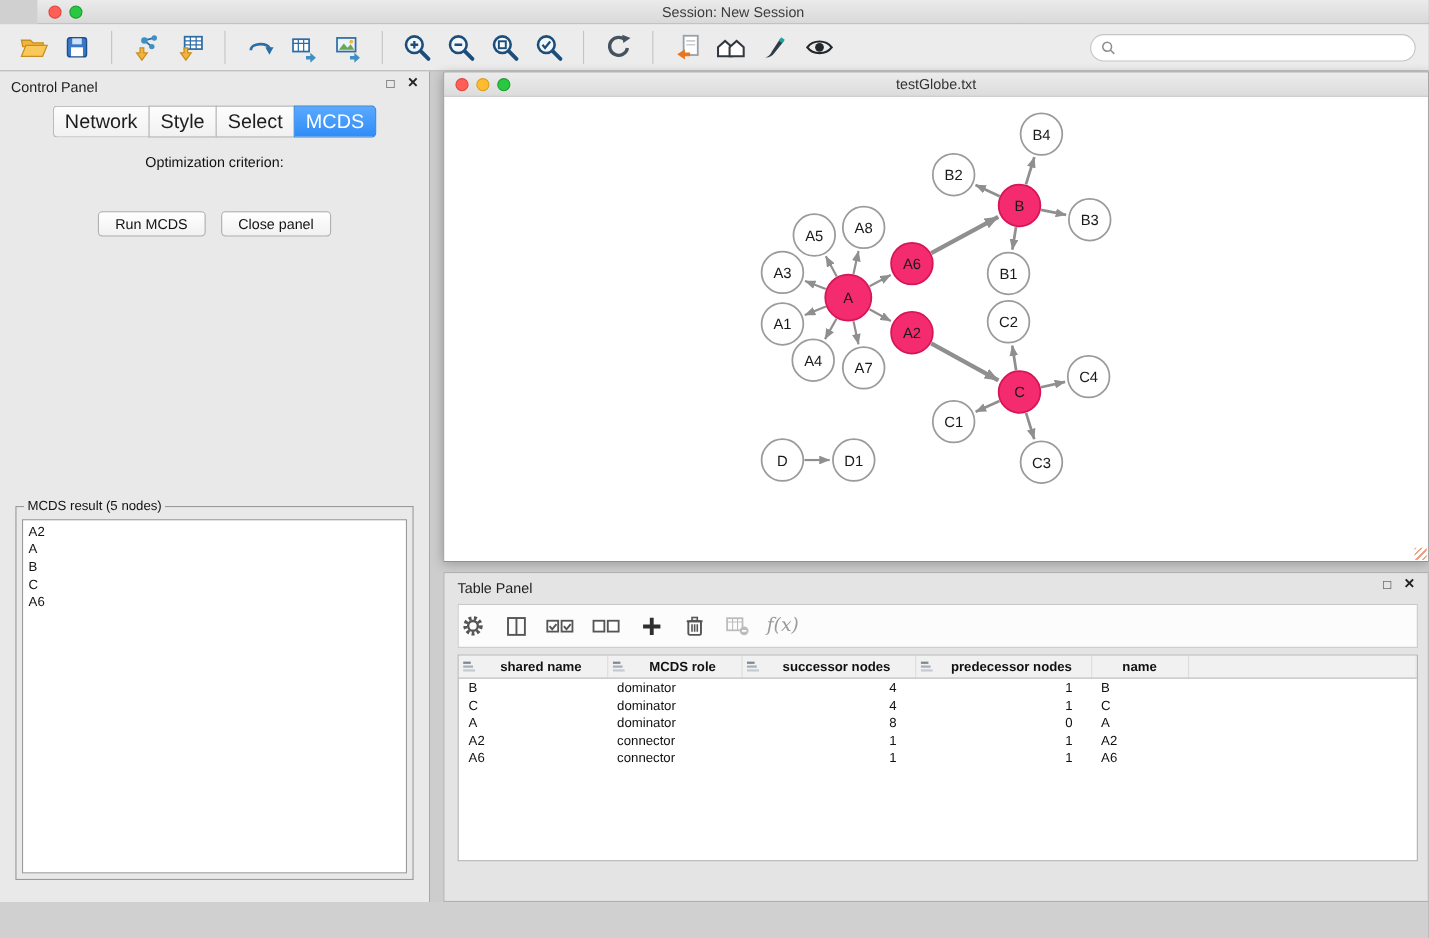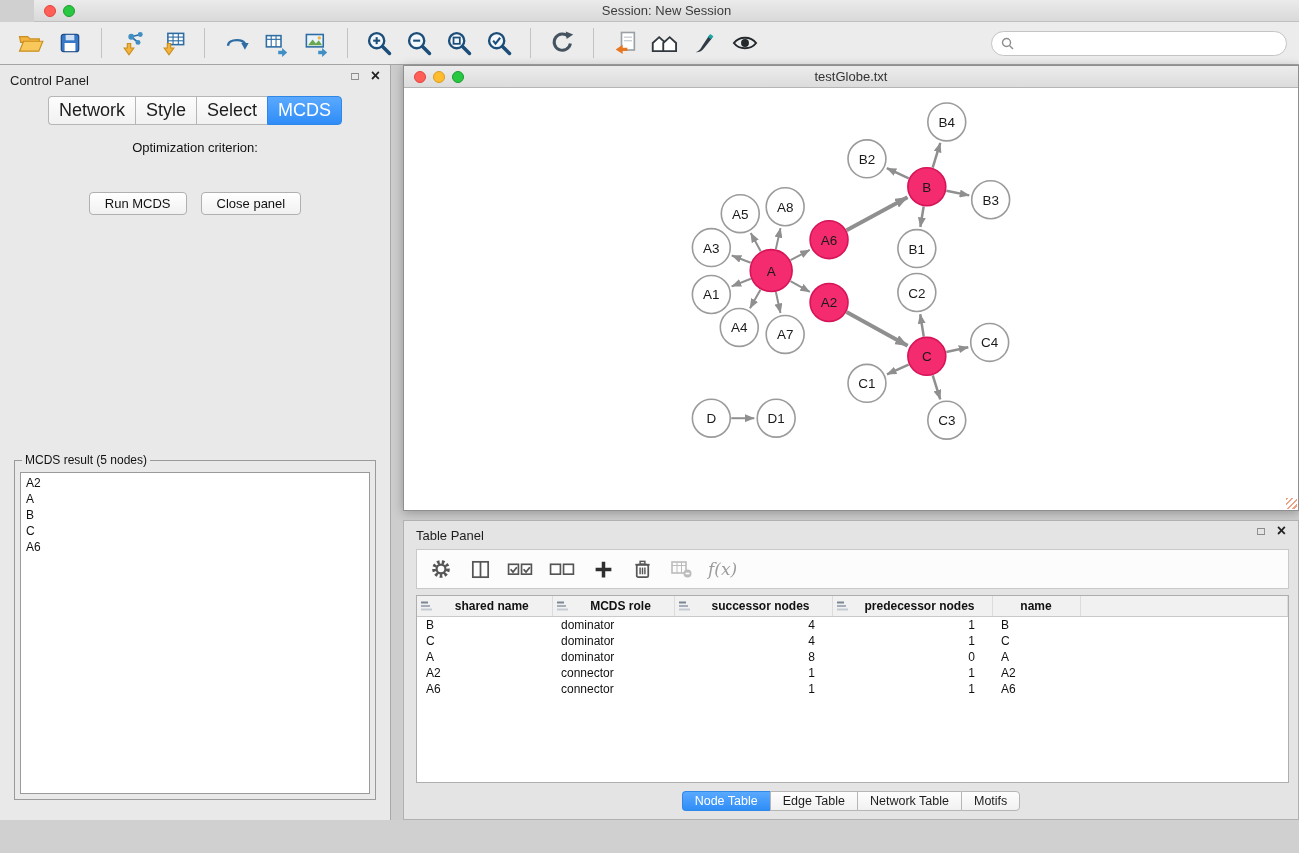--- a/index.html
+++ b/index.html
@@ -50,21 +50,21 @@
   .network-window{position:absolute;left:403px;top:0;width:896px;height:446px;background:#fff;border:1px solid #8f8f8f;box-sizing:border-box;box-shadow:0 2px 10px rgba(0,0,0,0.28);}
   .nw-titlebar{position:absolute;top:0;left:0;right:0;height:22px;background:linear-gradient(#ececec,#dcdcdc);border-bottom:1px solid #b5b5b5;box-sizing:border-box;}
   .nw-title{line-height:21px;text-align:center;font-size:13px;color:#333;}
   .nw-canvas{position:absolute;top:22px;left:0;right:0;bottom:0;background:#fff;overflow:hidden;}
   .graph{width:100%;height:100%;display:block;}
   .nw-resize{position:absolute;right:1px;bottom:1px;width:11px;height:11px;background:repeating-linear-gradient(135deg,#eda184 0 1.5px,transparent 1.5px 4px);}
 
   
   .table-panel{position:absolute;left:403px;top:455px;width:896px;height:300px;background:#e4e4e4;border:1px solid #b1b1b1;box-sizing:border-box;}
   .tp-header{position:absolute;top:5px;left:12px;right:12px;height:18px;}
-  .tp-toolbar{position:absolute;top:28px;left:12px;right:9px;height:40px;background:#fcfcfc;border:1px solid #c9c9c9;display:flex;align-items:center;gap:15px;padding:0 12px;box-sizing:border-box;}
+  .tp-toolbar{position:absolute;top:28px;left:12px;right:9px;height:40px;background:#fcfcfc;border:1px solid #c9c9c9;display:flex;align-items:center;gap:15px;padding:0 1px;box-sizing:border-box;}
   .tp-tool{display:flex;align-items:center;justify-content:center;height:30px;min-width:24px;cursor:default;}
   .fx{font-family:"DejaVu Serif",serif;font-style:italic;font-size:17px;color:#9b9b9b;}
   .tp-table-wrap{position:absolute;top:74px;left:12px;right:9px;bottom:36px;background:#fff;border:1px solid #aeaeae;overflow:hidden;box-sizing:border-box;}
   table.node-table{border-collapse:collapse;table-layout:fixed;width:100%;font-size:12px;color:#111;}
   .node-table th{height:20px;background:#f1f1f1;border-bottom:1px solid #c9c9c9;border-right:1px solid #dcdcdc;font-weight:bold;font-size:12px;padding:0 4px;box-sizing:border-box;}
   .th-inner{display:flex;align-items:center;gap:4px;}
   .th-label{flex:1;text-align:center;white-space:nowrap;overflow:hidden;}
   .node-table td{height:16px;padding:0 9px;white-space:nowrap;overflow:hidden;}
   .node-table td.num{text-align:right;padding-right:17px;}
   .tp-tabs{position:absolute;bottom:8px;left:0;right:0;display:flex;justify-content:center;}
@@ -540,23 +540,17 @@
                 <td>A6</td>
                 <td>connector</td>
                 <td class="num">1</td>
                 <td class="num">1</td>
                 <td>A6</td>
                 <td></td>
               </tr>
           </tbody>
         </table>
       </div>
-      <div class="tp-tabs">
-        <button class="tp-tab active">Node Table</button>
-        <button class="tp-tab">Edge Table</button>
-        <button class="tp-tab">Network Table</button>
-        <button class="tp-tab">Motifs</button>
-      </div>
     </div>
   </div>
 
 
 </div>
 
 </body></html>

